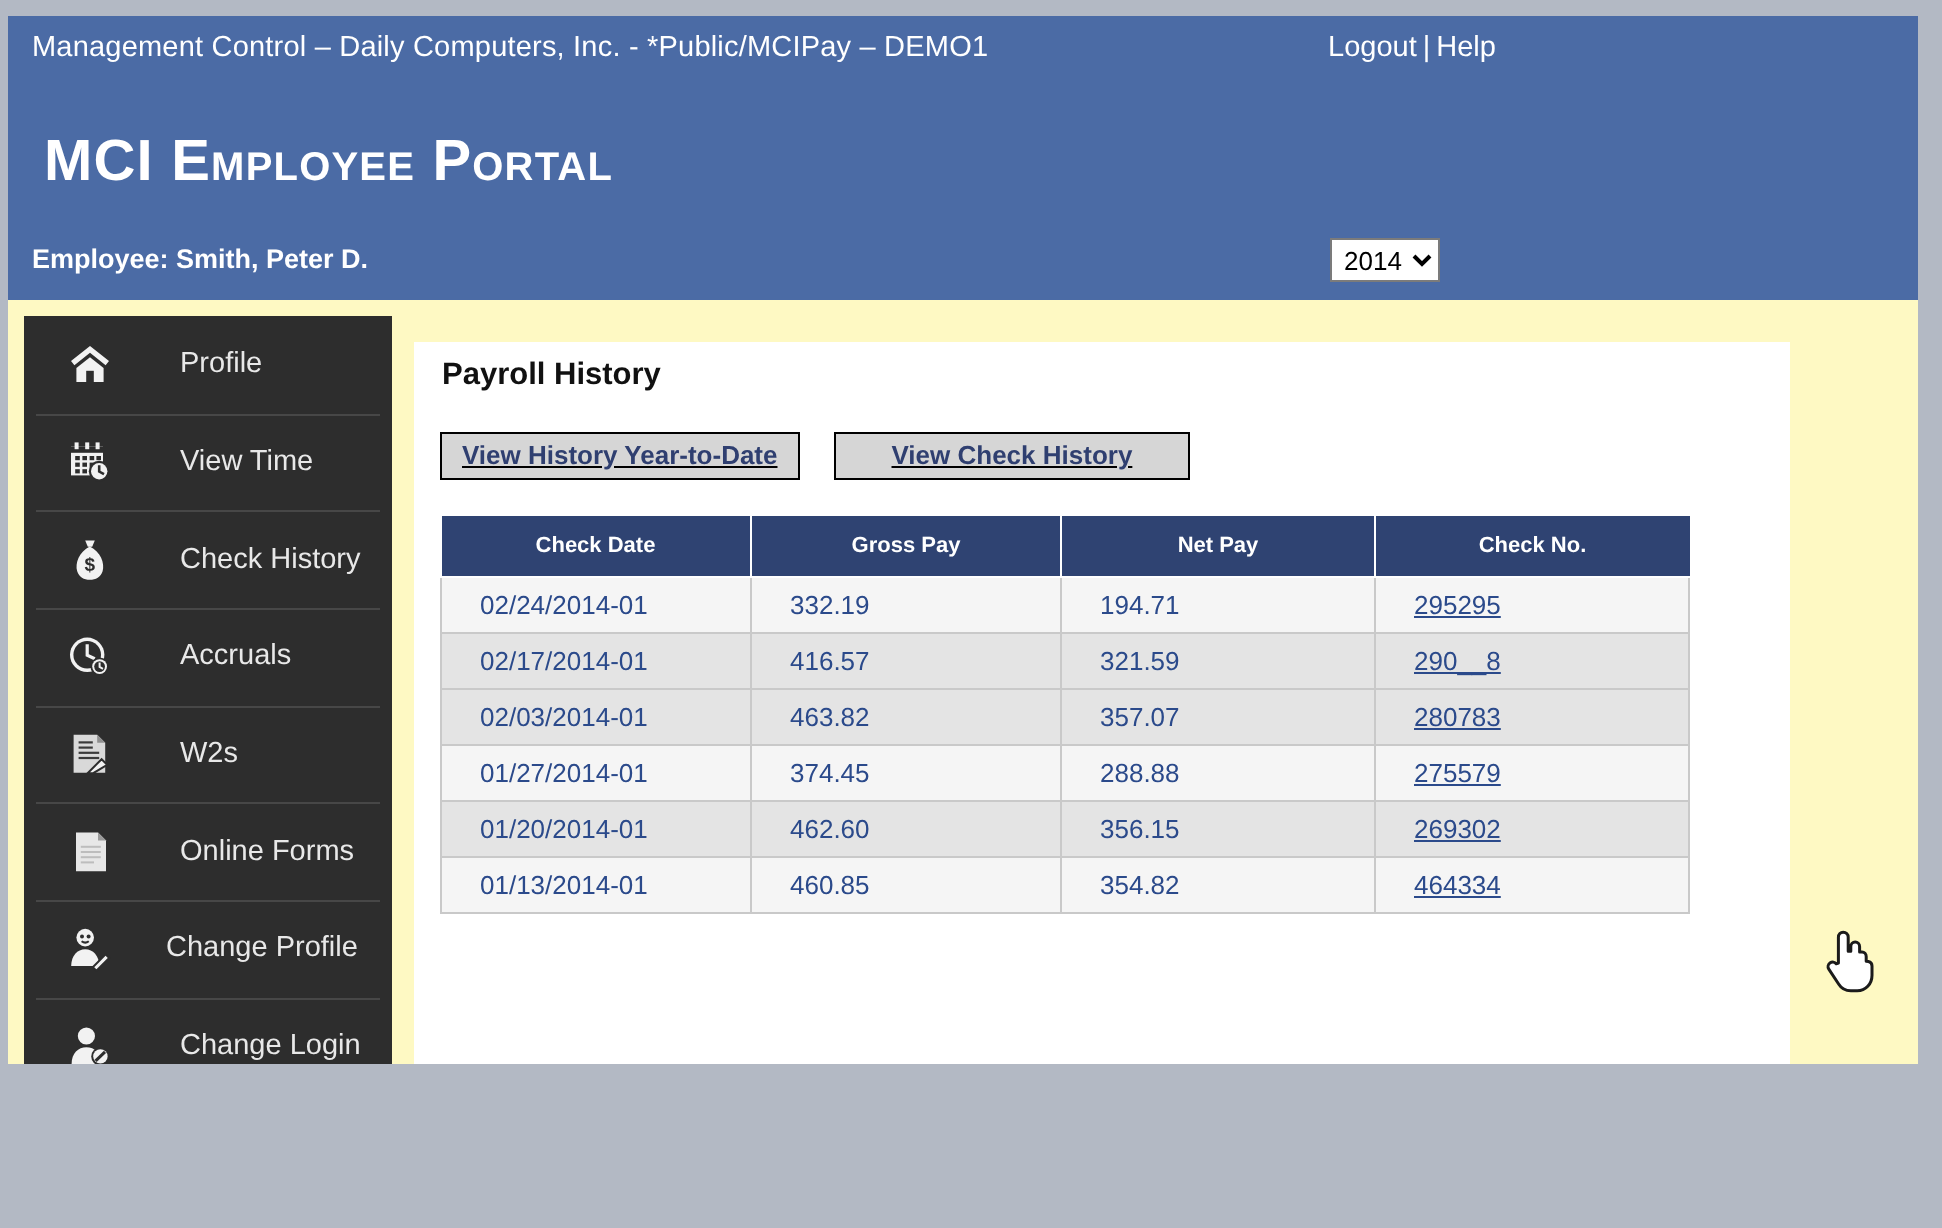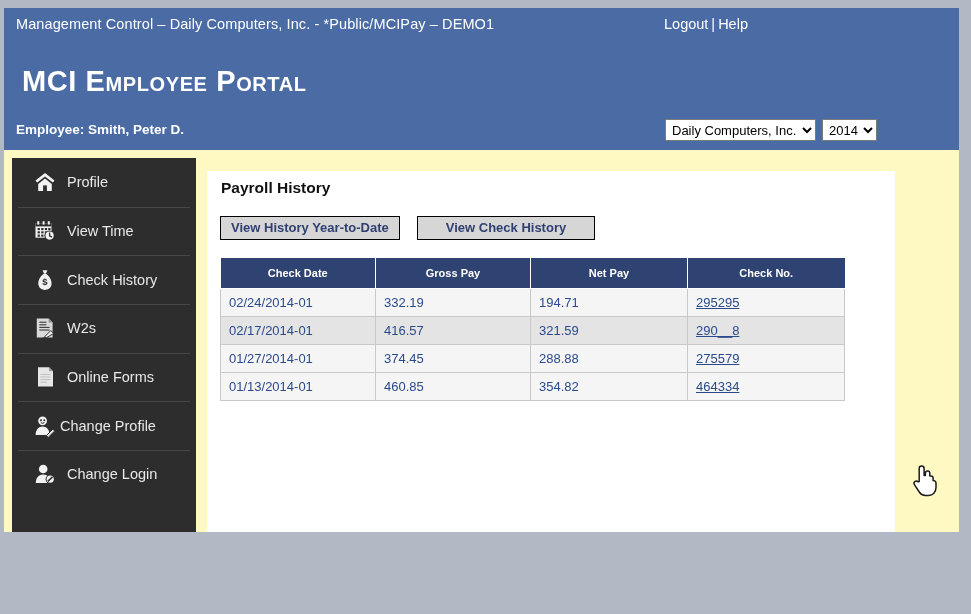--- a/index.html
+++ b/index.html
@@ -118,20 +118,21 @@
     display: flex;
     align-items: center;
     justify-content: center;
     margin-right: 9px;
   }
   .nav-ico svg { display: block; }
   .nav-label {
     color: #e8e8e8;
     font-size: 14.5px;
     white-space: nowrap;
+    margin-left: 23px;
   }
   .nav-item.tight .nav-ico { margin-right: 2px; }
 
   
   #content {
     position: absolute;
     left: 203px; top: 163px;
     width: 688px; height: 443px;
     background: #ffffff;
   }
@@ -141,20 +142,21 @@
     font-size: 15.5px;
     font-weight: bold;
     color: #111111;
     white-space: nowrap;
   }
   #button-row {
     position: absolute;
     left: 13px; top: 45px;
     display: flex;
     gap: 17px;
+    text-decoration: underline;
   }
   .gray-button {
     background: #d6d6d6;
     border: 1px solid #000000;
     color: #2f3f70;
     font-family: "Liberation Sans", sans-serif;
     font-size: 13px;
     font-weight: bold;
     padding: 4px 10px;
     cursor: pointer;
@@ -182,21 +184,21 @@
     border-top: none;
     padding: 0;
   }
   #history-table th:first-child { border-left: none; }
   #history-table th:last-child { border-right: none; }
   #history-table td {
     height: 28px;
     font-size: 13px;
     color: #2b4a8b;
     border: 1px solid #c9c9c9;
-    padding: 0 0 0 8px;
+    padding: 0 0 0 19px;
     white-space: nowrap;
     overflow: hidden;
     margin-top: 20px;
   }
   #history-table tr.odd td { background: #f5f5f5; }
   #history-table tr.even td { background: #e4e4e4; }
   #history-table td a {
     color: #2b4a8b;
   }
   .col-date { width: 155px; }
@@ -226,23 +228,20 @@
       <div id="header-links">
         <a href="#">Logout</a><span class="sep">|</span><a href="#">Help</a>
       </div>
     </div>
 
     <div id="employee-line">Employee: Smith, Peter D.</div>
 
     <div id="portal-title">MCI Employee Portal</div>
 
     <div id="header-selects">
-      <select class="nativeselect" id="company-select">
-        <option>Daily Computers, Inc.</option>
-      </select>
       <select class="nativeselect" id="year-select">
         <option>2014</option>
       </select>
     </div>
   </div>
 
   <nav id="sidebar">
 
     <div class="nav-item">
       <span class="nav-ico">
@@ -286,20 +285,34 @@
       <span class="nav-ico">
         <svg width="24" height="24" viewBox="0 0 24 24">
           <path d="M9.6 2.2 L14.4 2.2 L13.1 5.4 L10.9 5.4 Z" fill="#f2f2f2"></path>
           <path d="M11.9 5.2 C6.6 7.8 4.4 13.6 5.6 17.6 C6.5 20.6 9 21.9 11.9 21.9 C14.9 21.9 17.4 20.6 18.3 17.6 C19.5 13.6 17.3 7.8 11.9 5.2 Z" fill="#f2f2f2"></path>
           <text x="11.9" y="17.4" font-family="Liberation Sans, sans-serif" font-size="9.5" font-weight="bold" fill="#2d2d2d" text-anchor="middle">$</text>
         </svg>
       </span>
       <span class="nav-label">Check History</span>
     </div>
 
+    <div class="nav-item">
+      <span class="nav-ico">
+        <svg width="24" height="24" viewBox="0 0 24 24">
+          <circle cx="10.6" cy="11.4" r="8.6" fill="#f2f2f2"></circle>
+          <circle cx="10.6" cy="11.4" r="6.9" fill="#2d2d2d"></circle>
+          <path d="M10.6 6.1 L10.6 11.6 L14.4 13.4" stroke="#f2f2f2" stroke-width="1.6" fill="none"></path>
+          <circle cx="16.8" cy="17.3" r="4.6" fill="#2d2d2d"></circle>
+          <circle cx="16.8" cy="17.3" r="3.7" fill="#f2f2f2"></circle>
+          <circle cx="16.8" cy="17.3" r="2.7" fill="#2d2d2d"></circle>
+          <path d="M16.8 15.2 L16.8 17.5 L18.5 18.4" stroke="#f2f2f2" stroke-width="1" fill="none"></path>
+        </svg>
+      </span>
+      <span class="nav-label">Accruals</span>
+    </div>
 
     <div class="nav-item">
       <span class="nav-ico">
         <svg width="24" height="24" viewBox="0 0 24 24">
           <path d="M3.8 2.4 L15.6 2.4 L19.6 6.4 L19.6 21.4 L3.8 21.4 Z" fill="#d9d9d9"></path>
           <path d="M15.6 2.4 L19.6 6.4 L15.6 6.4 Z" fill="#8f8f8f"></path>
           <g stroke="#3a3a3a" stroke-width="1.1">
             <line x1="6.3" y1="6.2" x2="13.4" y2="6.2"></line>
             <line x1="6.3" y1="8.8" x2="13.4" y2="8.8"></line>
             <line x1="6.3" y1="11.4" x2="16.6" y2="11.4"></line>
@@ -385,25 +398,37 @@
             <td>332.19</td>
             <td>194.71</td>
             <td><a href="#">295295</a></td>
           </tr>
           <tr class="even">
             <td>02/17/2014-01</td>
             <td>416.57</td>
             <td>321.59</td>
             <td><a href="#">290__8</a></td>
           </tr>
+          <tr class="even">
+            <td>02/03/2014-01</td>
+            <td>463.82</td>
+            <td>357.07</td>
+            <td><a href="#">280783</a></td>
+          </tr>
           <tr class="odd">
             <td>01/27/2014-01</td>
             <td>374.45</td>
             <td>288.88</td>
             <td><a href="#">275579</a></td>
+          </tr>
+          <tr class="even">
+            <td>01/20/2014-01</td>
+            <td>462.60</td>
+            <td>356.15</td>
+            <td><a href="#">269302</a></td>
           </tr>
           <tr class="odd">
             <td>01/13/2014-01</td>
             <td>460.85</td>
             <td>354.82</td>
             <td><a href="#">464334</a></td>
           </tr>
         </tbody>
     </table>
 

